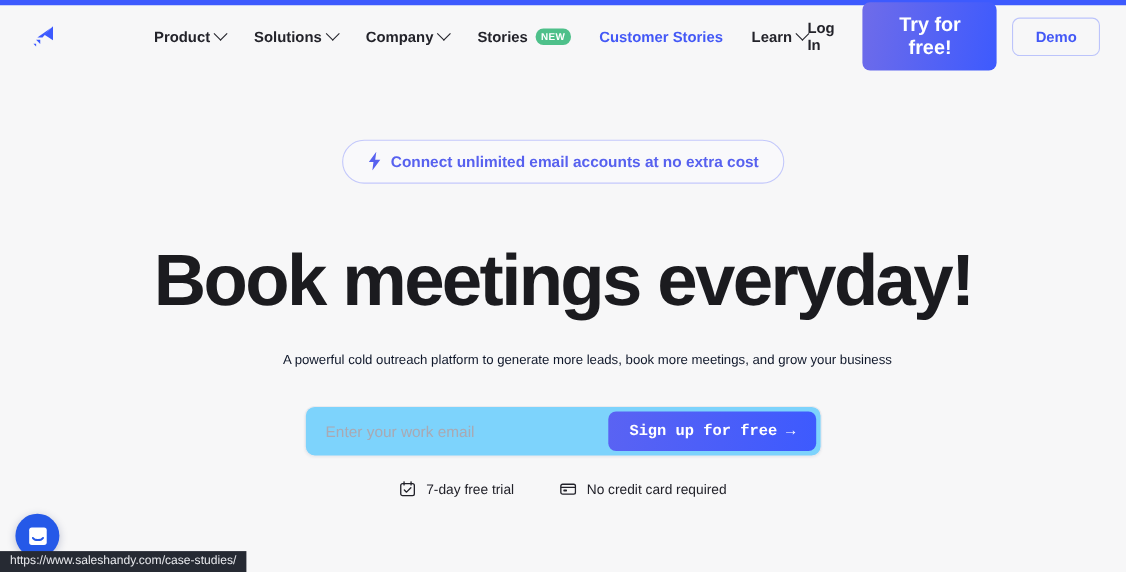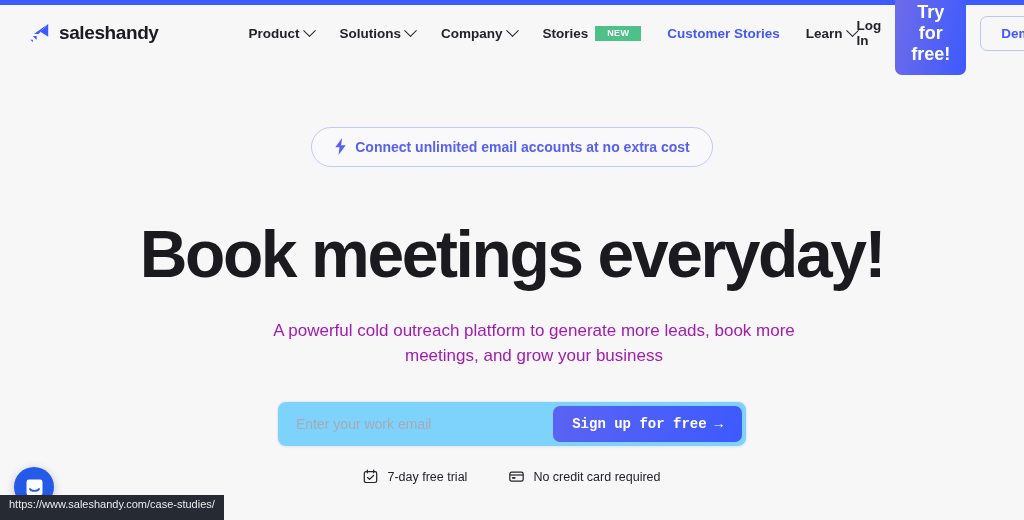--- a/index.html
+++ b/index.html
@@ -79,22 +79,22 @@
   }
   .badge-new {
     display: inline-flex;
     align-items: center;
     justify-content: center;
     background: #4ec08a;
     color: #ffffff;
     font-size: 9px;
     font-weight: bold;
     letter-spacing: 0.3px;
-    border-radius: 0;
-    padding: 2px 12px 3px;
+    border-radius: 7px;
+    padding: 2px 5px 3px;
     margin-left: 2px;
   }
 
   
   .header-actions {
     margin-left: auto;
     display: flex;
     align-items: center;
     gap: 14px;
   }
@@ -164,23 +164,23 @@
     line-height: 1.0;
     font-weight: bold;
     letter-spacing: -2.4px;
     color: #1b1b1f;
   }
   .hero-title .line2 { display: block; margin-top: 12px; }
 
   .hero-sub {
     margin-top: 32px;
     text-align: center;
-    font-size: 17px;
+    font-size: 12px;
     line-height: 1.45;
-    color: #a21caf;
+    color: #0f172a;
     max-width: 580px;
     margin-left: 44px;
   }
 
   
   .signup-form {
     margin-top: 33px;
     display: flex;
     align-items: center;
     width: 470px;
@@ -254,21 +254,21 @@
   .chat-icon { width: 19px; height: 19px; display: block; }
 
   
   .status-bar {
     position: absolute;
     left: 0;
     bottom: 0;
     background: #262a33;
     color: #e8e9ed;
     font-size: 11px;
-    padding: 3px 9px 10px;
+    padding: 3px 9px 4px;
     max-width: 420px;
     white-space: nowrap;
     overflow: hidden;
     text-overflow: ellipsis;
     margin-top: 13px;
   }
 </style>
 </head>
 <body>
 
@@ -278,21 +278,20 @@
 
   <div class="brand">
     <span>
       <svg class="brand-mark" viewBox="0 0 24 24" aria-hidden="true">
         <path d="M22 2 L22 16 L13.5 10.5 Z" fill="#3d5afe"></path>
         <path d="M20.2 3.4 L6.5 13.2 L11.6 13.2 Z" fill="#3d5afe"></path>
         <path d="M5.2 15.4 L9.4 15.4 L9.4 19.6 Z" fill="#3d5afe"></path>
         <path d="M2.6 19.3 L5.3 19.3 L5.3 22 Z" fill="#3d5afe"></path>
       </svg>
     </span>
-    <span class="brand-name">saleshandy</span>
   </div>
 
   <nav class="main-nav">
 
     <div class="nav-item">
       <span>Product</span>
       <span class="chev"></span>
     </div>
 
     <div class="nav-item">

